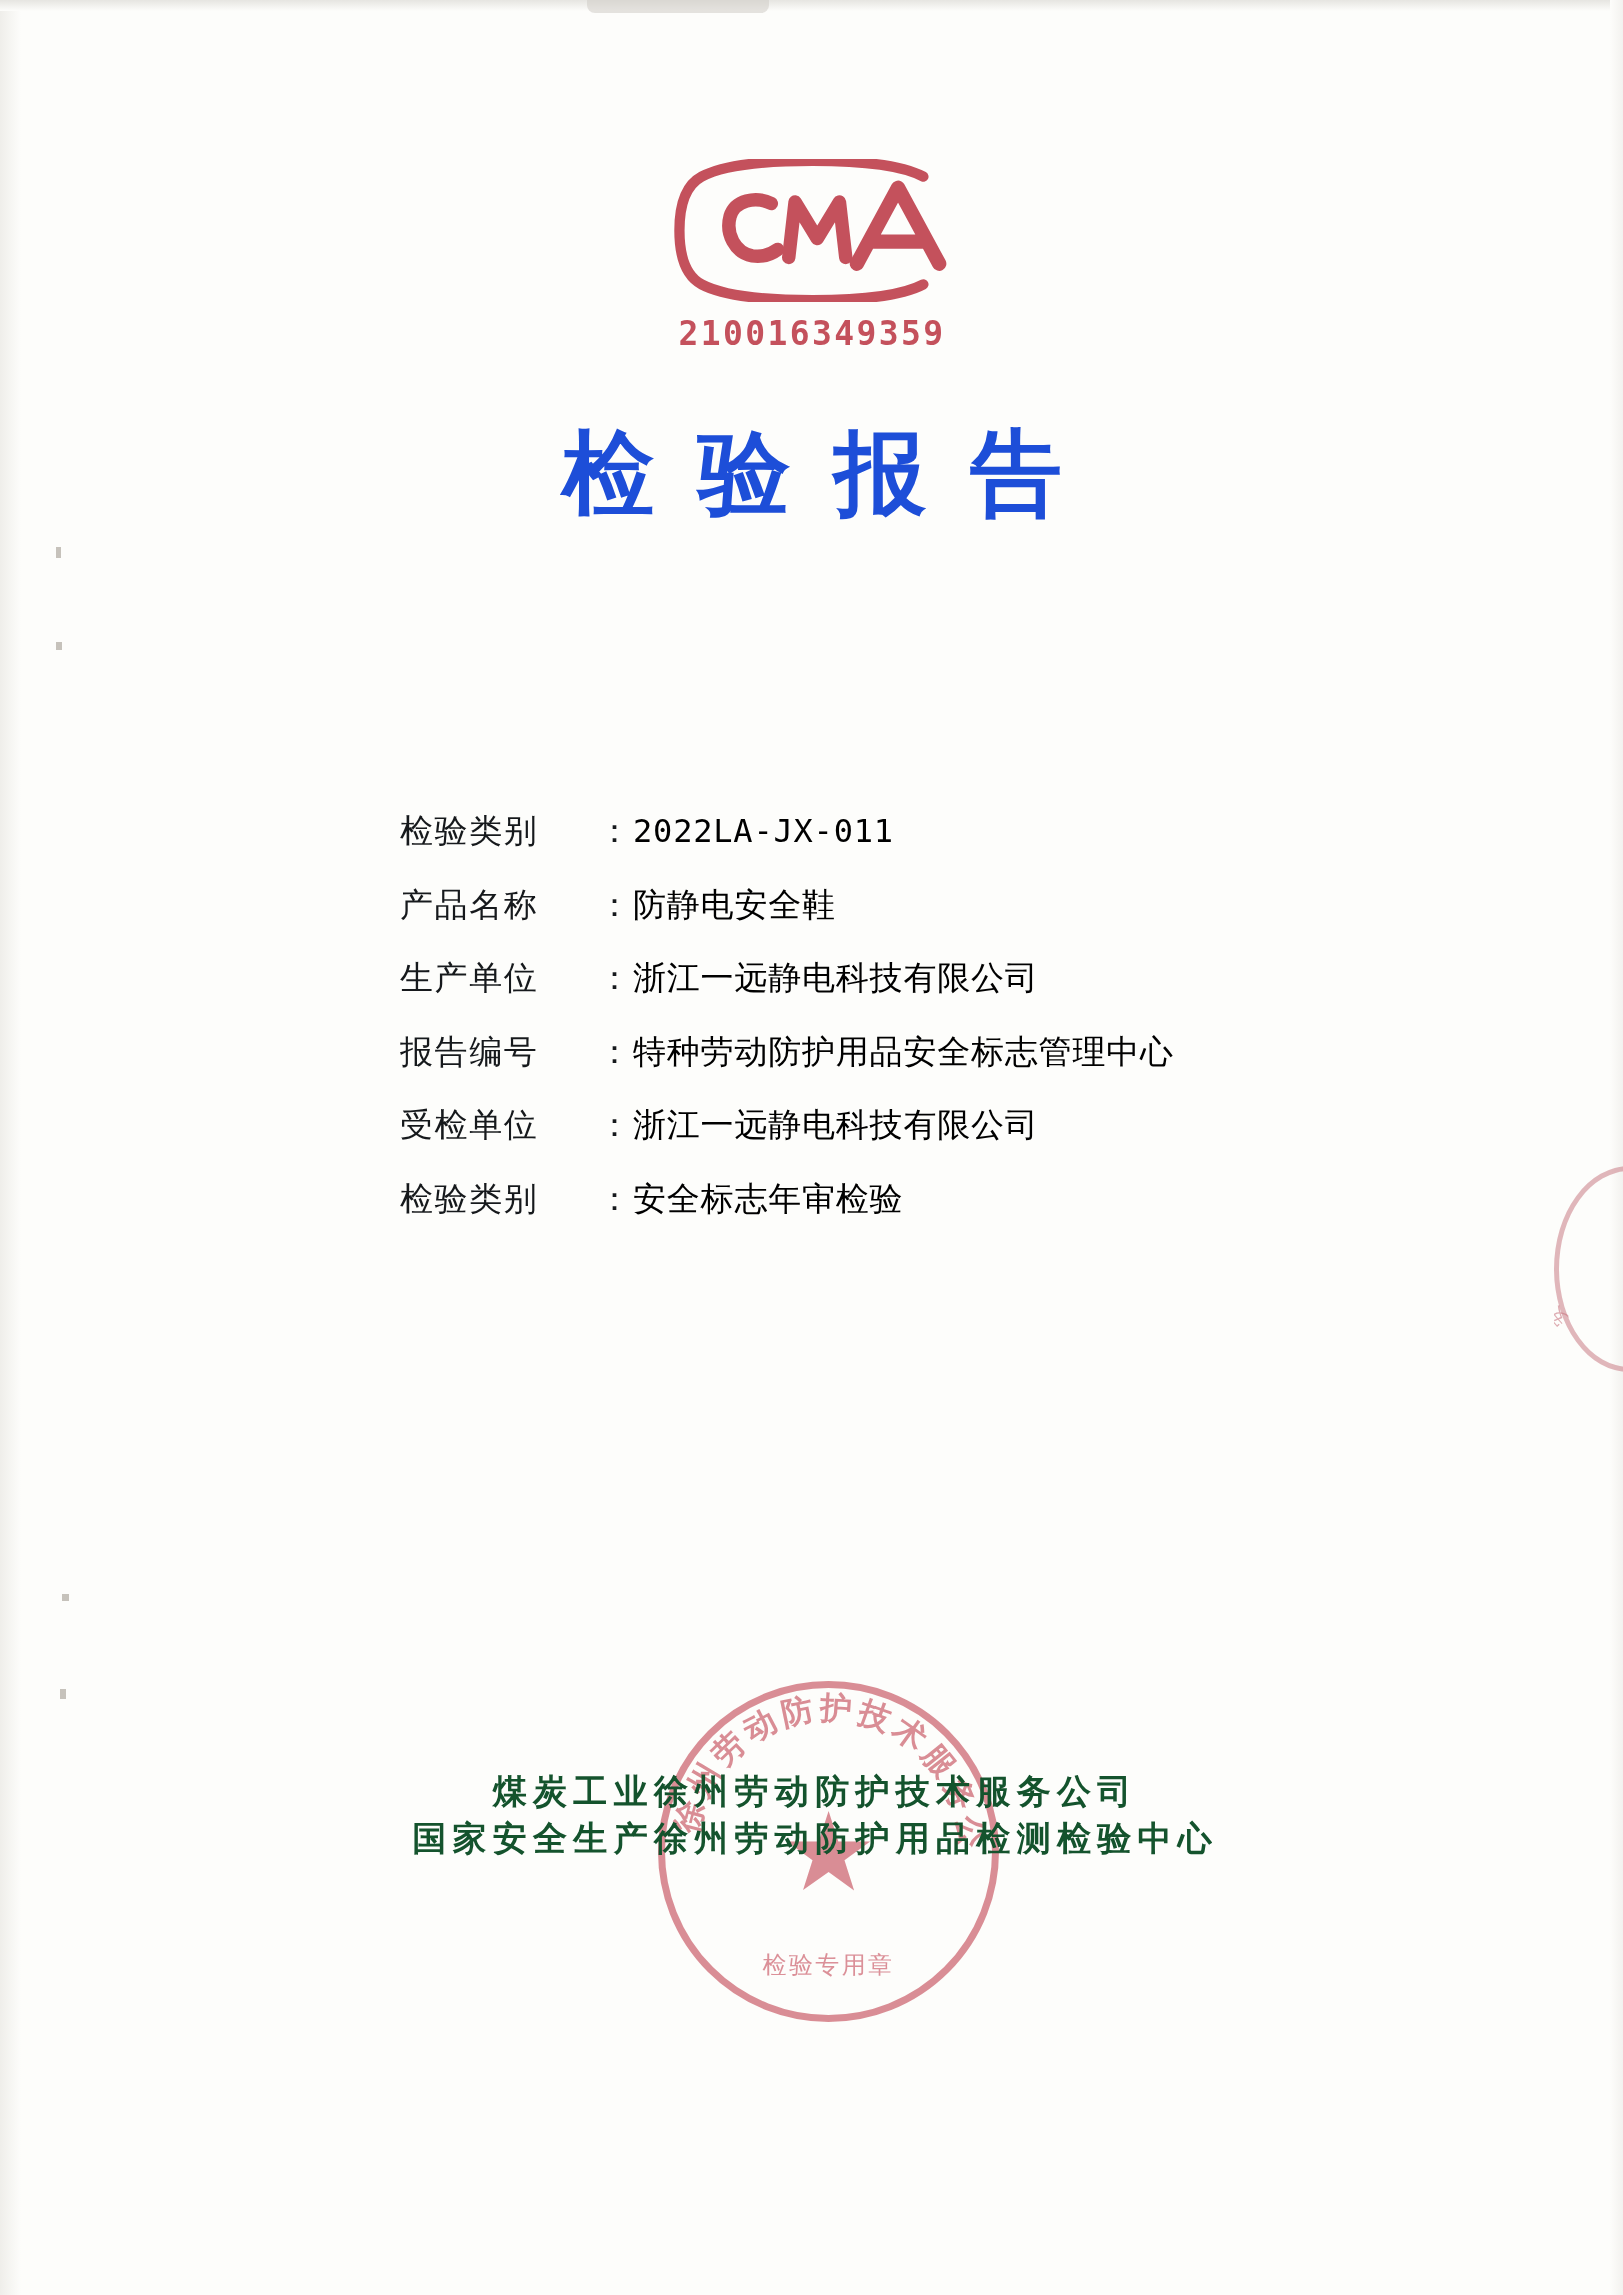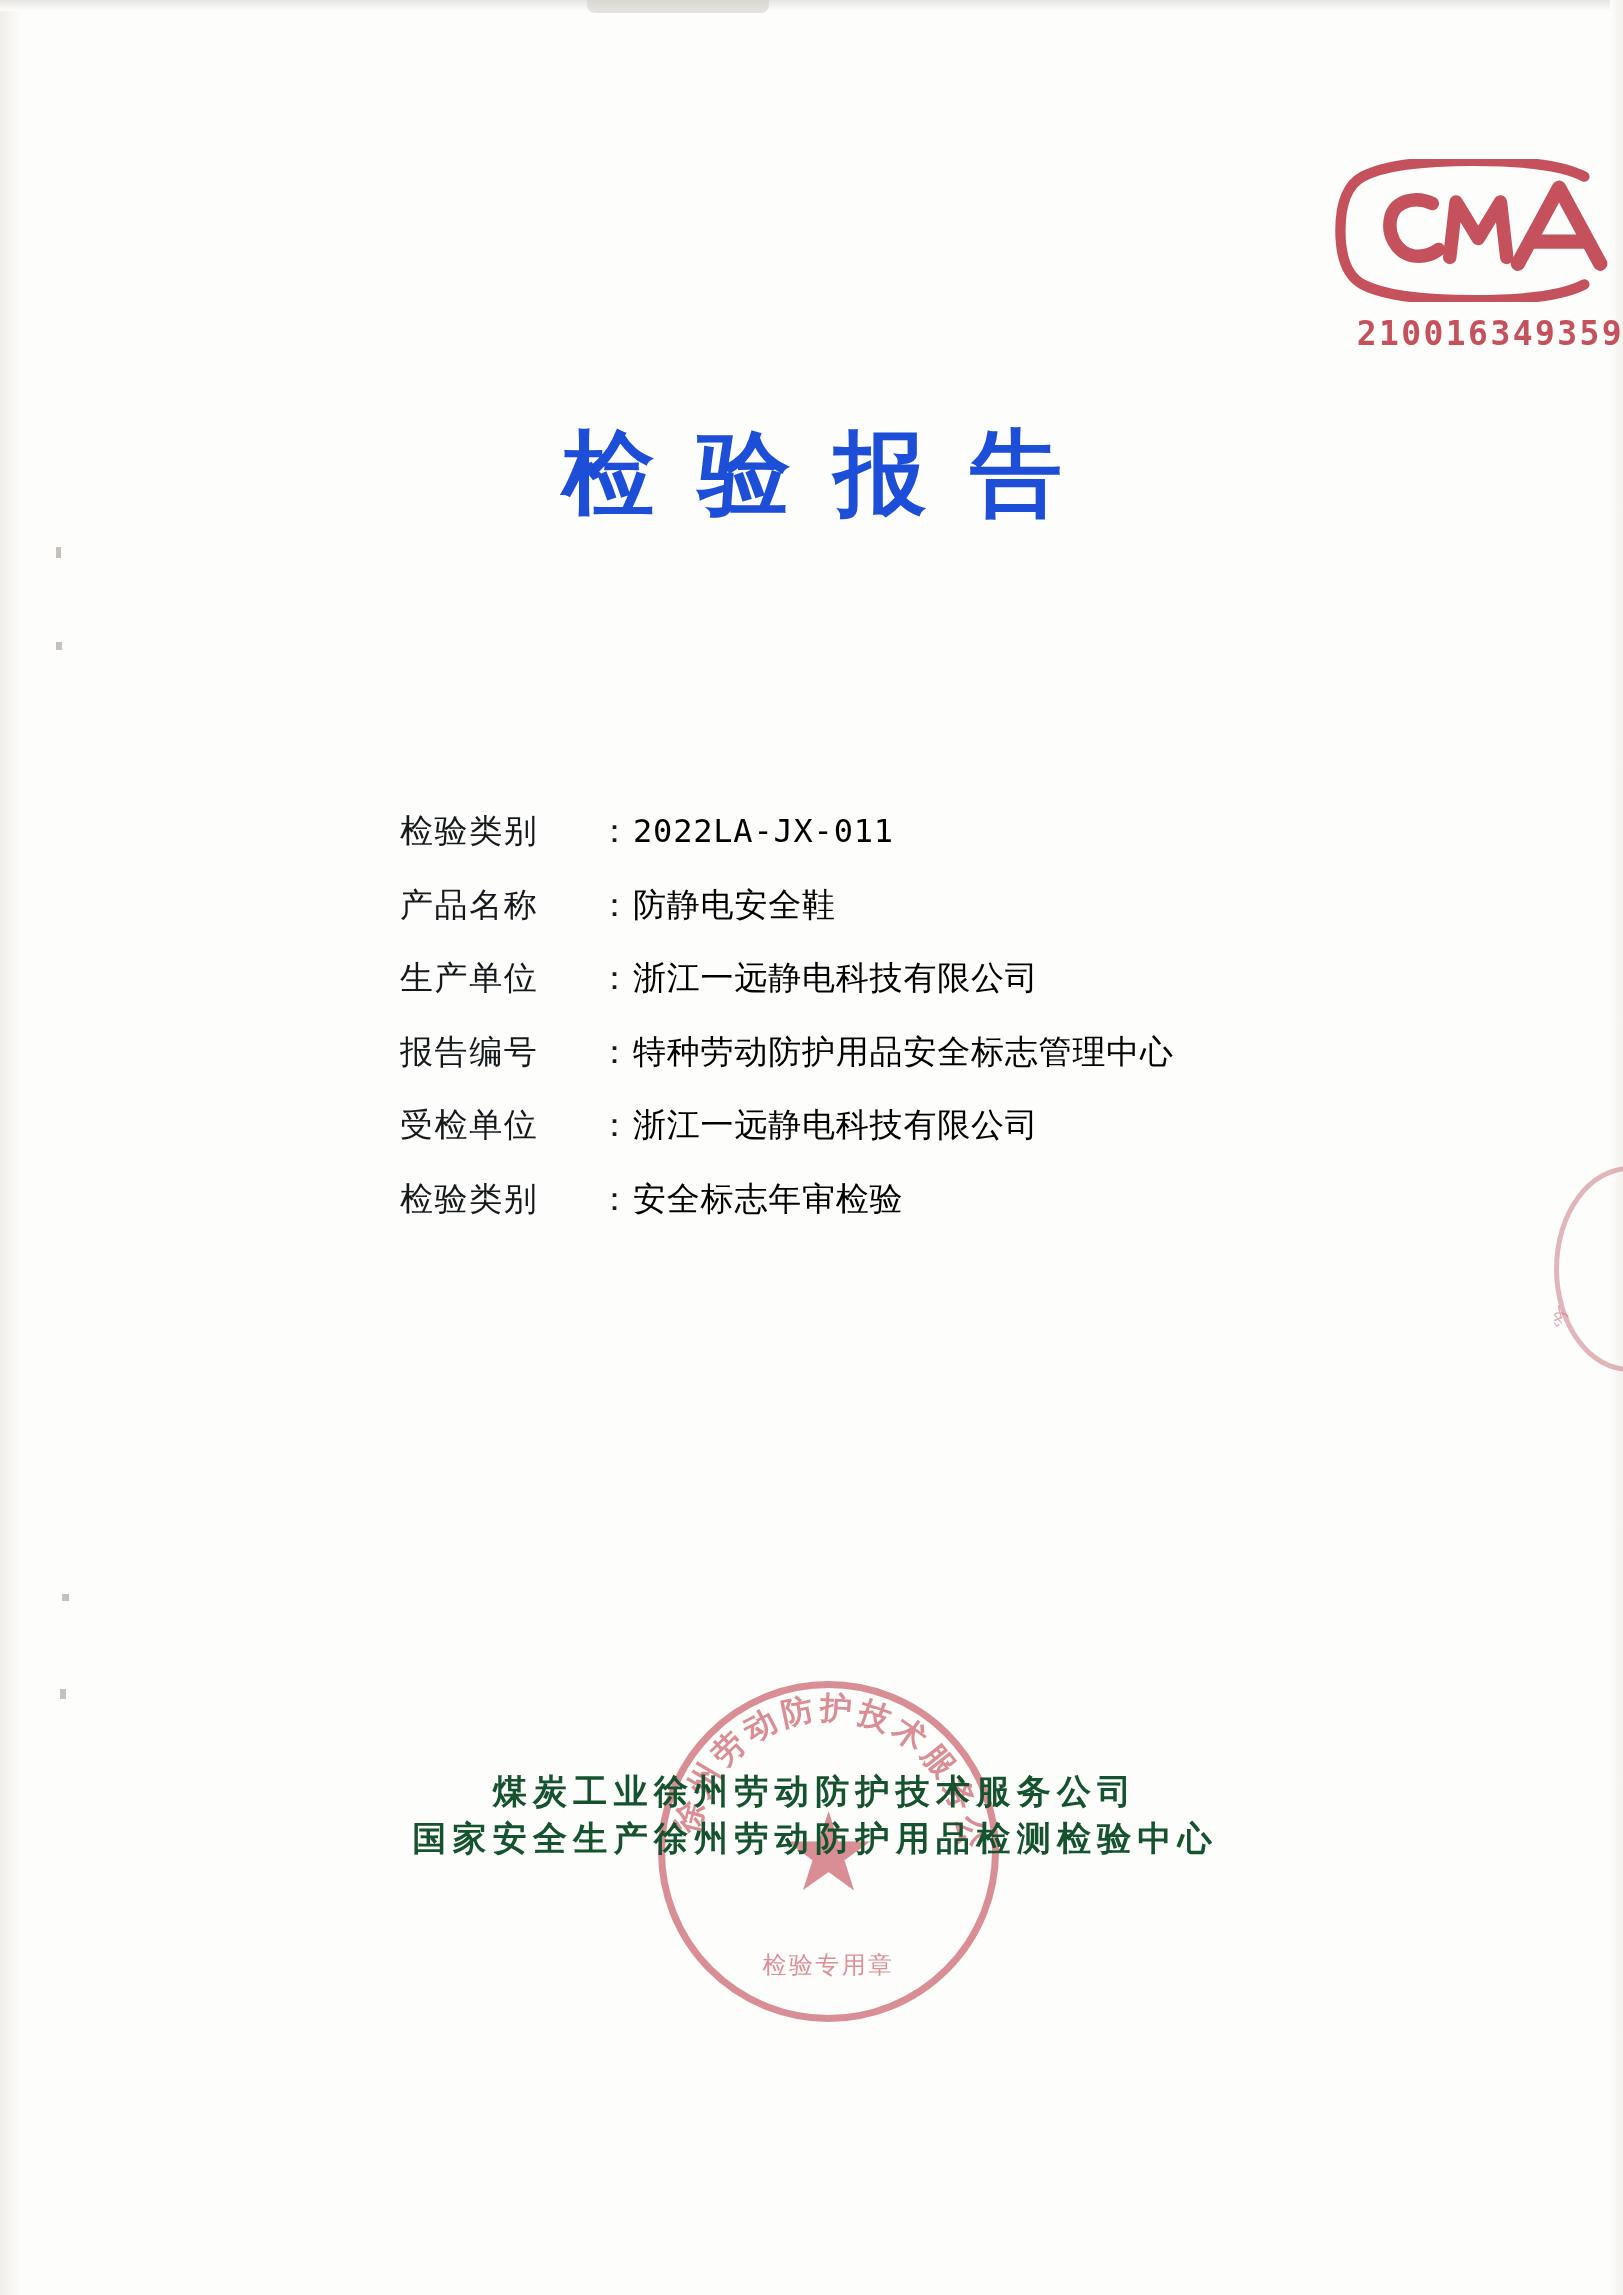--- a/index.html
+++ b/index.html
@@ -56,21 +56,21 @@
     background: #b8b3ab;
     opacity: .8;
   }
 
   
   .cma-wrap {
     position: absolute;
     top: 159px;
     left: 0;
     right: 0;
-    text-align: right;
+    text-align: center;
   }
   .cma-mark {
     display: inline-block;
     position: relative;
     width: 301px;
     height: 143px;
   }
   .cma-mark svg { display: block; }
 
   .cma-number {

